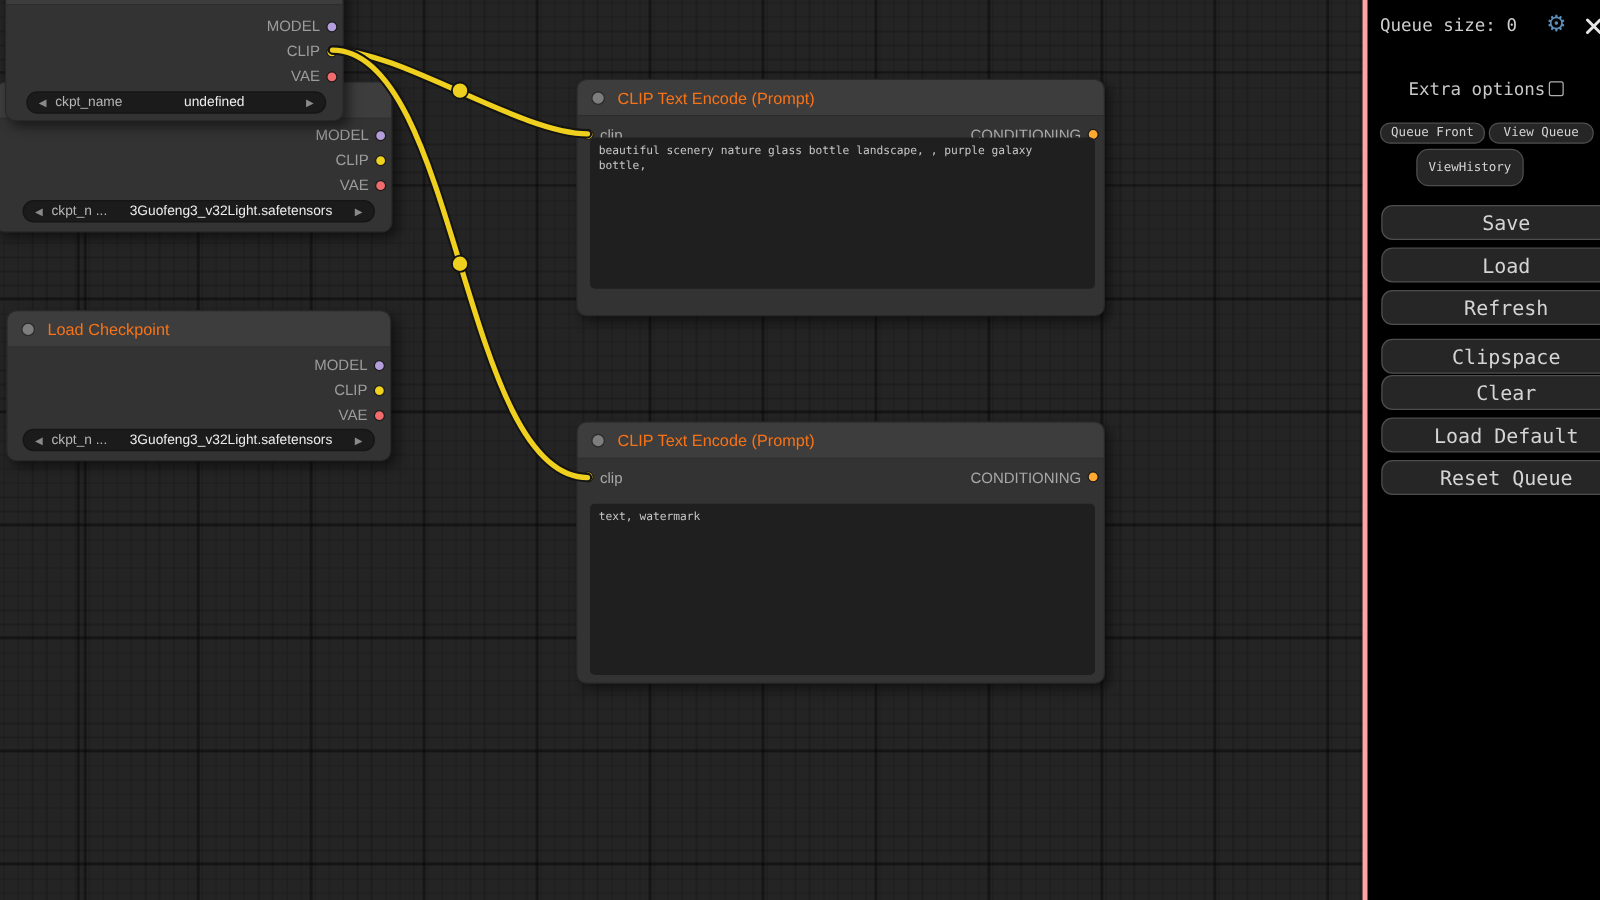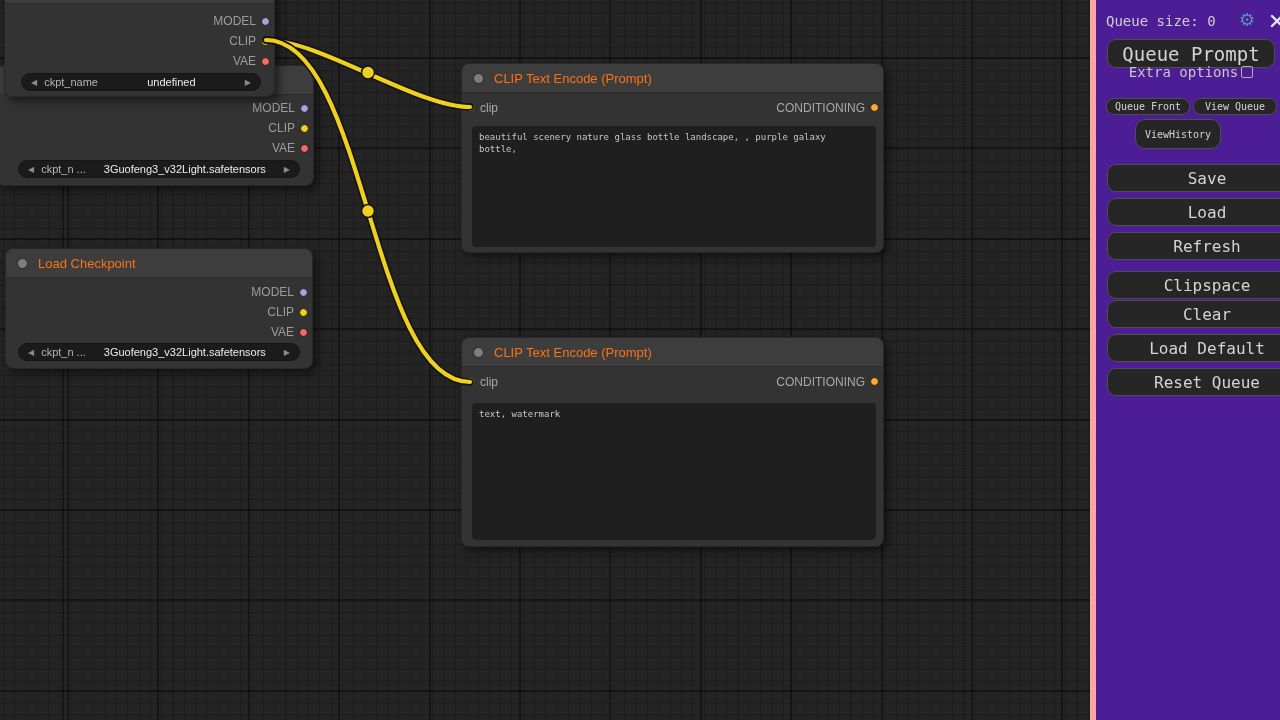--- a/index.html
+++ b/index.html
@@ -61,21 +61,21 @@
     position:absolute; background:#1f1f1f; border:none; border-radius:4px;
     color:#c6c6c6; font-family:"DejaVu Sans Mono", monospace; font-size:9px;
     line-height:12px; padding:5px 7px; resize:none; outline:none;
     white-space:pre-wrap; word-break:break-word; overflow:hidden;
   }
   
   .wires { position:absolute; left:0; top:0; z-index:30; pointer-events:none; }
   
   .sidebar {
     position:absolute; left:1090px; top:0; width:190px; height:720px; z-index:50;
-    background:#4c1d95; border-left:6px solid #fca5a5;
+    background:#000000; border-left:4px solid #fca5a5;
     font-family:"DejaVu Sans Mono", monospace; color:#cfcfcf;
   }
   .queue-row { position:absolute; top:10px; left:10px; width:172px; height:22px; }
   .queue-size-text { position:absolute; left:0; top:3px; font-size:14px; color:#cfcfcf; white-space:nowrap; }
   .gear { position:absolute; left:133px; top:-1px; font-family:"DejaVu Sans", sans-serif; font-size:18px; line-height:22px; }
   .close-x { position:absolute; left:164px; top:4px; width:14px; height:14px; }
   .btn {
     position:absolute; background:#262626; border:1px solid #4e4e4e;
     color:#d4d4d4; display:flex; align-items:center; justify-content:center;
     border-radius:8px; cursor:pointer; text-align:center;
@@ -179,21 +179,21 @@
       <div class="node-title">
         <span class="title-dot"></span>
         <span>CLIP Text Encode (Prompt)</span>
       </div>
       <div class="io-single">
         <span class="slot-dot left" style="background: rgb(239, 210, 29);"></span>
         <span>clip</span>
         <span class="out-label">CONDITIONING</span>
         <span class="slot-dot right" style="background: rgb(255, 169, 49);"></span>
       </div>
-      <textarea class="node-textarea" style="left: 10px; top: 62px; width: 404px; height: 121px;">beautiful scenery nature glass bottle landscape, , purple galaxy bottle,</textarea>
+      <textarea class="node-textarea" style="left: 10px; top: 46px; width: 404px; height: 121px;">beautiful scenery nature glass bottle landscape, , purple galaxy bottle,</textarea>
     </div>
 
     <div class="node" style="left:461px; top:337px; width:423px; height:210px; z-index:10;">
       <div class="node-title">
         <span class="title-dot"></span>
         <span>CLIP Text Encode (Prompt)</span>
       </div>
       <div class="io-single">
         <span class="slot-dot left" style="background: rgb(239, 210, 29);"></span>
         <span>clip</span>
@@ -219,21 +219,20 @@
 
   <div class="sidebar">
     <div class="queue-row">
       <span class="queue-size-text">Queue size: 0</span>
       <span class="gear" style="color: rgb(91, 143, 185);">⚙</span>
       <svg class="close-x" viewBox="0 0 14 14">
         <path d="M2 2 L12 12 M12 2 L2 12" stroke="#e6e6e6" stroke-width="2.4" stroke-linecap="round"></path>
       </svg>
     </div>
 
-    <div class="btn btn-queue-prompt">Queue Prompt</div>
 
     <div class="extra-row">
       <span>Extra options</span><span class="checkbox"></span>
     </div>
 
     <div class="btn btn-sm btn-queue-front">Queue Front</div>
     <div class="btn btn-sm btn-view-queue">View Queue</div>
 
     <div class="btn btn-view-history">
       <span>View</span>

